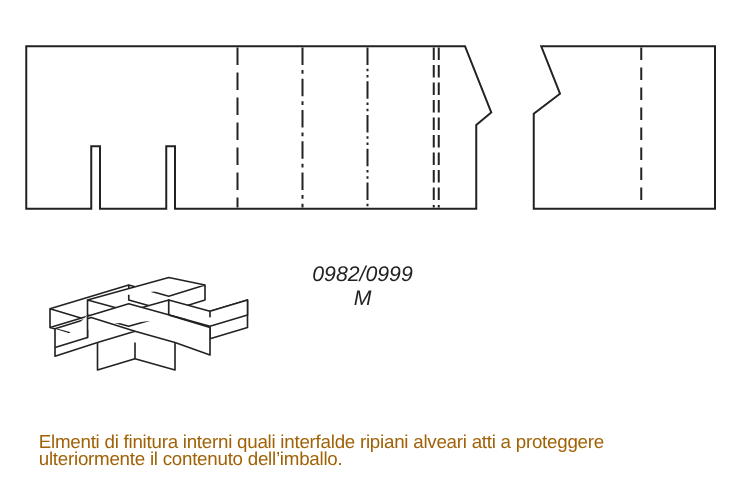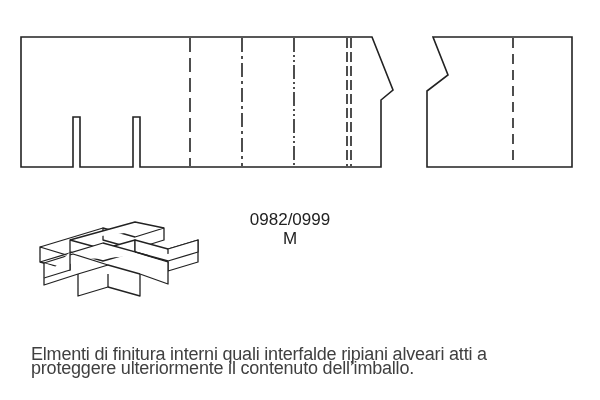--- a/index.html
+++ b/index.html
@@ -1,19 +1,19 @@
 <!DOCTYPE html>
 <html><head>
 <meta charset="utf-8">
 <style>
   html, body { margin:0; padding:0; background:#ffffff; }
   body { width:600px; height:400px; position:relative; overflow:hidden; font-family:"Liberation Sans", sans-serif; }
   #diagram { position:absolute; left:0; top:0; }
-  .code { position:absolute; left:230px; top:210px; width:120px; text-align:center; font-size:17px; line-height:19px; color:#222; }
-  .desc { position:absolute; left:31px; top:347px; width:540px; font-size:18px; line-height:14px; color:#404040; letter-spacing:-0.2px; }
+  .code { position:absolute; left:230px; top:210px; width:120px; text-align:center; font-size:17px; line-height:19px; color:#222;font-style:italic; }
+  .desc { position:absolute; left:31px; top:347px; width:540px; font-size:15px; line-height:14px; color:#a16207; letter-spacing:-0.2px; }
 </style>
 </head>
 <body>
 
 <svg id="diagram" width="600" height="400" viewBox="0 0 600 400">
   <g fill="none" stroke="#222" stroke-width="1.6">
 
     <path d="M21,37 L372,37 L393,90 L381,100 L381,167 L140,167 L140,117 L133,117 L133,167 L80,167 L80,117 L73,117 L73,167 L21,167 Z"></path>
 
     <line x1="190" y1="38" x2="190" y2="166" stroke-dasharray="14,6"></line>

